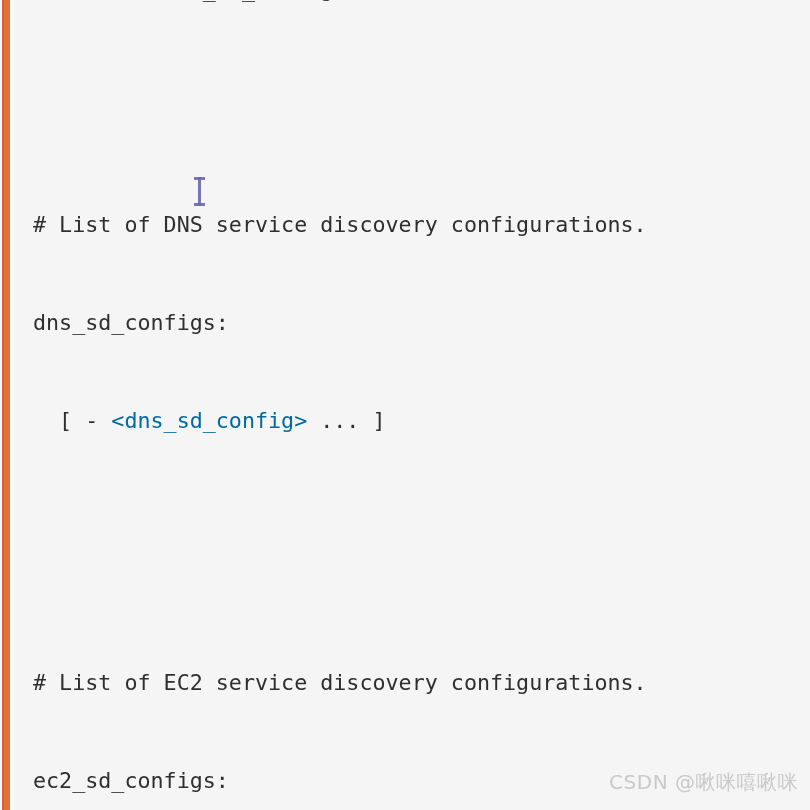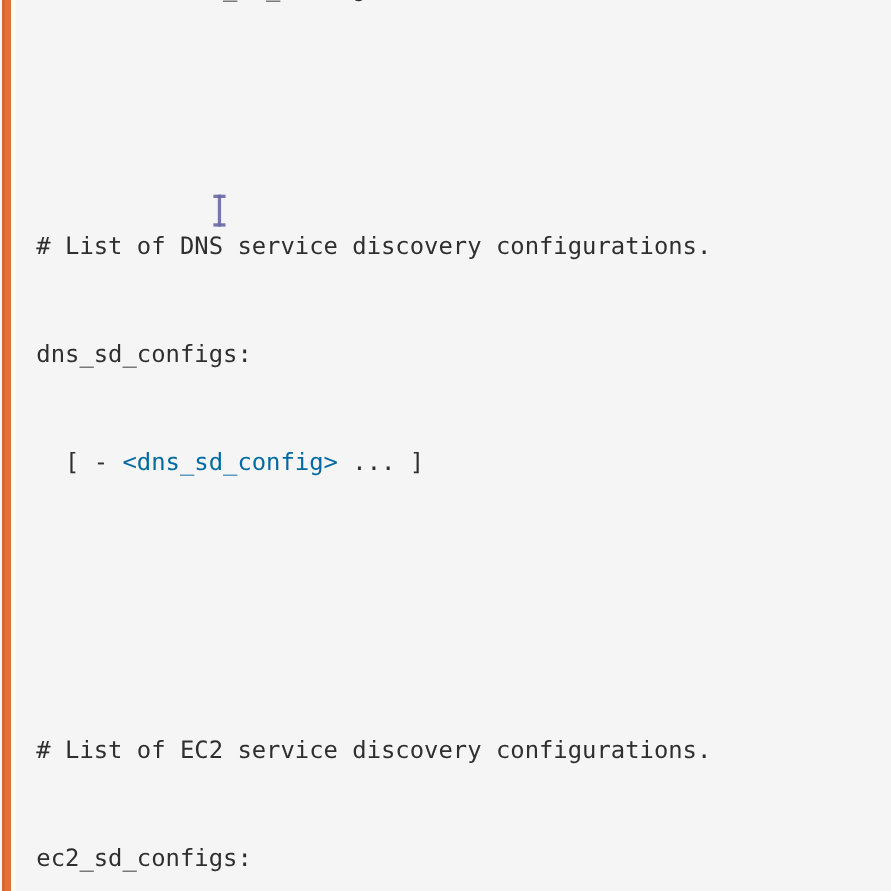--- a/index.html
+++ b/index.html
@@ -162,14 +162,15 @@
     
 
   </div>
 
   <div id="text-cursor">
     <div class="cap-top"></div>
     <div class="bar"></div>
     <div class="cap-bottom"></div>
   </div>
 
+  <div id="watermark">CSDN @啾咪嘻啾咪</div>
 
 </div>
 
 </body></html>

